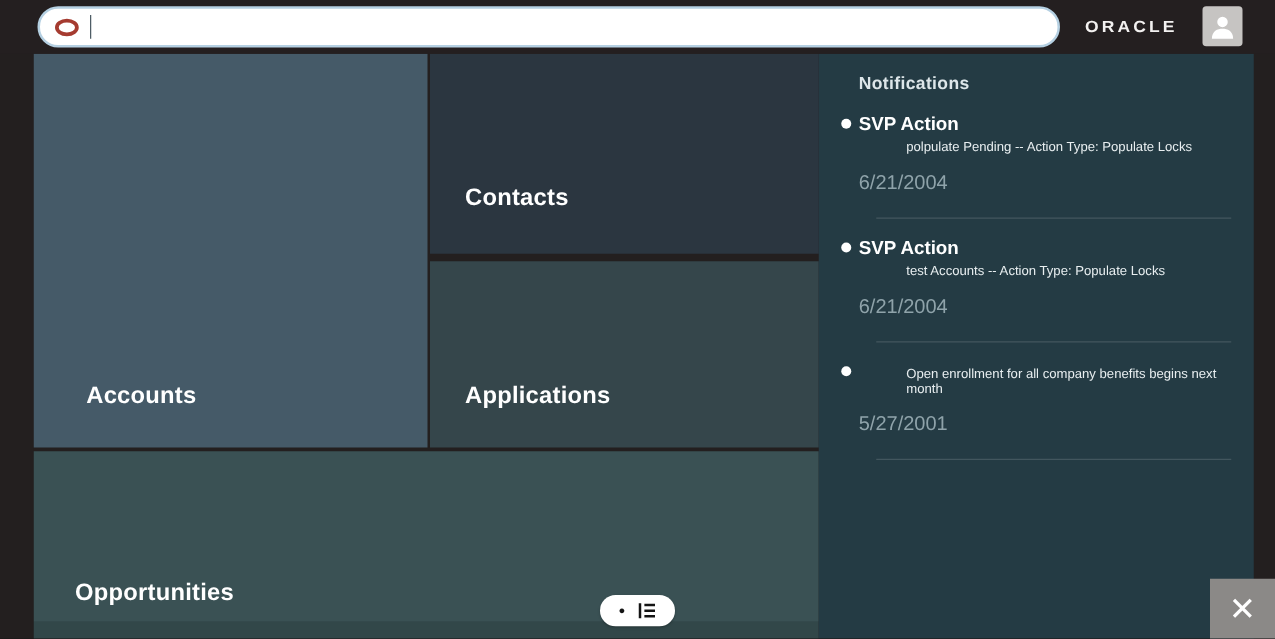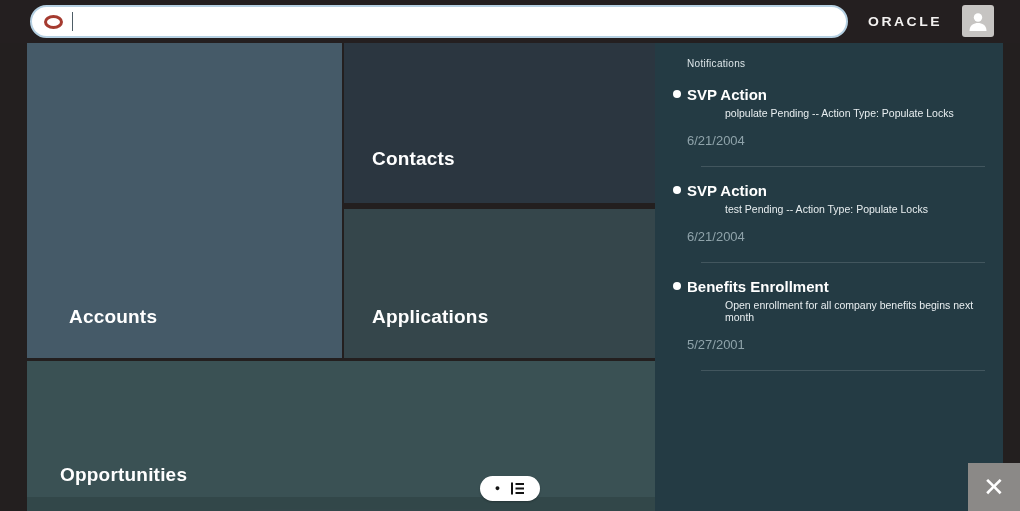--- a/index.html
+++ b/index.html
@@ -110,23 +110,24 @@
   
   .notif-panel {
     position: absolute; left: 655px; top: 43px;
     width: 348px; height: 468px;
     background: #243b44;
     color: #fff;
     z-index: 10;
   }
   .notif-header {
     padding: 15px 0 0 32px;
-    font-size: 10px;
+    font-size: 14px;
     color: #dde6e9;
     letter-spacing: 0.3px;
+    font-weight: bold;
   }
   .notif-list { padding: 2px 18px 0 18px; }
   .notif-item {
     position: relative;
     padding: 15px 0 0 14px;
     cursor: pointer;
   }
   .notif-bullet {
     position: absolute; left: 0px; top: 19px;
     width: 8px; height: 8px;
@@ -138,21 +139,21 @@
     color: #ffffff;
   }
   .notif-desc {
     margin-top: 4px;
     font-size: 10.5px;
     color: #e8eef0;
     padding-left: 38px;
   }
   .notif-date {
     margin-top: 14px;
-    font-size: 13px;
+    font-size: 16px;
     color: #8fa3aa;
   }
   .notif-divider {
     margin: 18px 0 0 14px;
     height: 1px;
     background: rgba(255,255,255,0.14);
   }
 
   
   .view-toggle {
@@ -228,28 +229,27 @@
         <span class="notif-bullet"></span>
         <div class="notif-title">SVP Action</div>
         <div class="notif-desc">polpulate Pending -- Action Type: Populate Locks</div>
         <div class="notif-date">6/21/2004</div>
         <div class="notif-divider"></div>
       </div>
 
       <div class="notif-item">
         <span class="notif-bullet"></span>
         <div class="notif-title">SVP Action</div>
-        <div class="notif-desc">test Pending -- Action Type: Populate Locks</div>
+        <div class="notif-desc">test Accounts -- Action Type: Populate Locks</div>
         <div class="notif-date">6/21/2004</div>
         <div class="notif-divider"></div>
       </div>
 
       <div class="notif-item">
         <span class="notif-bullet"></span>
-        <div class="notif-title">Benefits Enrollment</div>
         <div class="notif-desc">Open enrollment for all company benefits begins next month</div>
         <div class="notif-date">5/27/2001</div>
         <div class="notif-divider"></div>
       </div>
 
     </div>
   </aside>
 
   <div class="view-toggle">
     <span class="page-dot">●</span>

